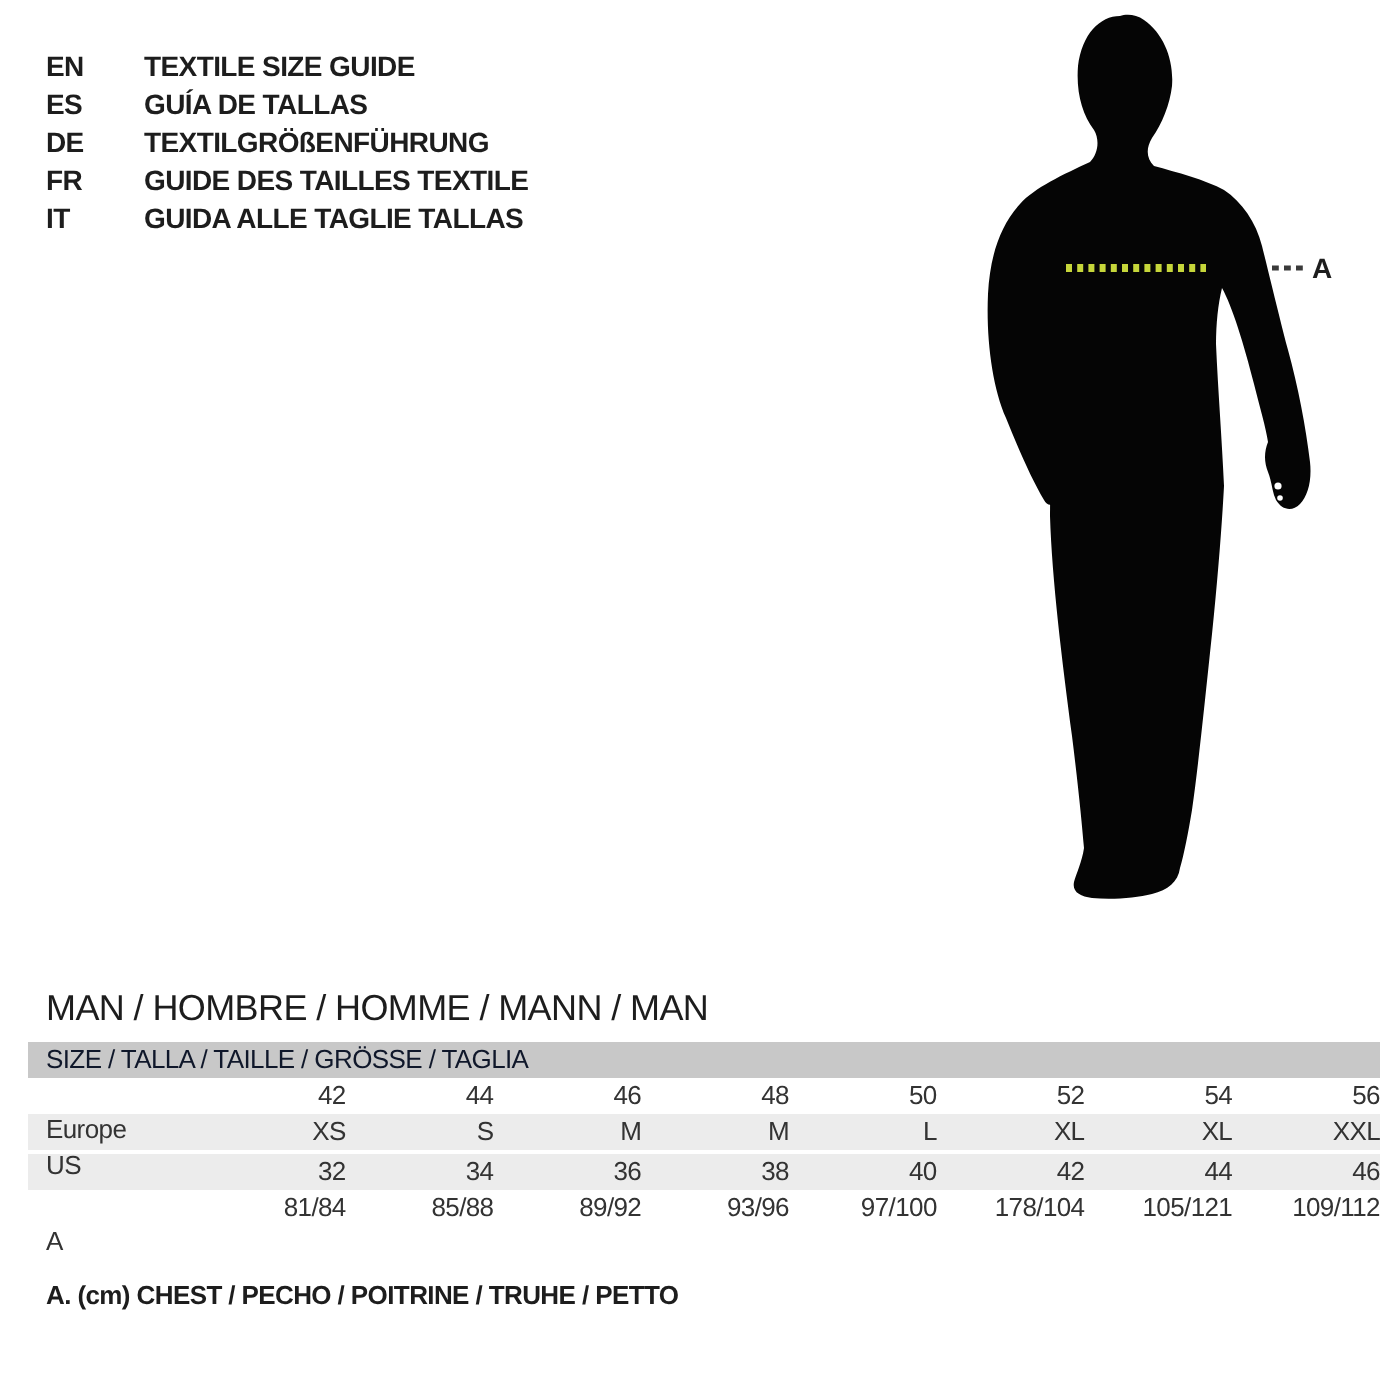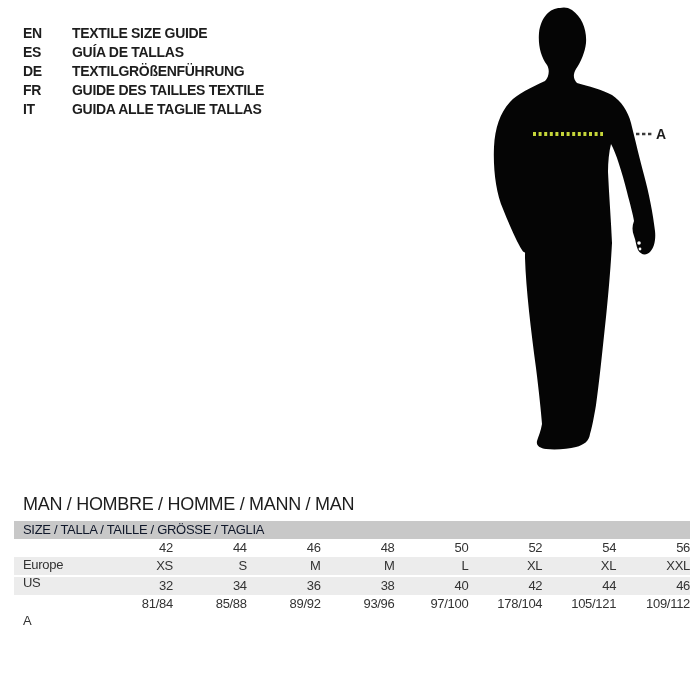--- a/index.html
+++ b/index.html
@@ -160,14 +160,15 @@
       <span class="cell">85/88</span>
       <span class="cell">89/92</span>
       <span class="cell">93/96</span>
       <span class="cell">97/100</span>
       <span class="cell">178/104</span>
       <span class="cell">105/121</span>
       <span class="cell">109/112</span>
     </div>
   </div>
 
+  <div class="footnote">A. (cm) CHEST / PECHO / POITRINE / TRUHE / PETTO</div>
 
 </div>
 
 </body></html>

